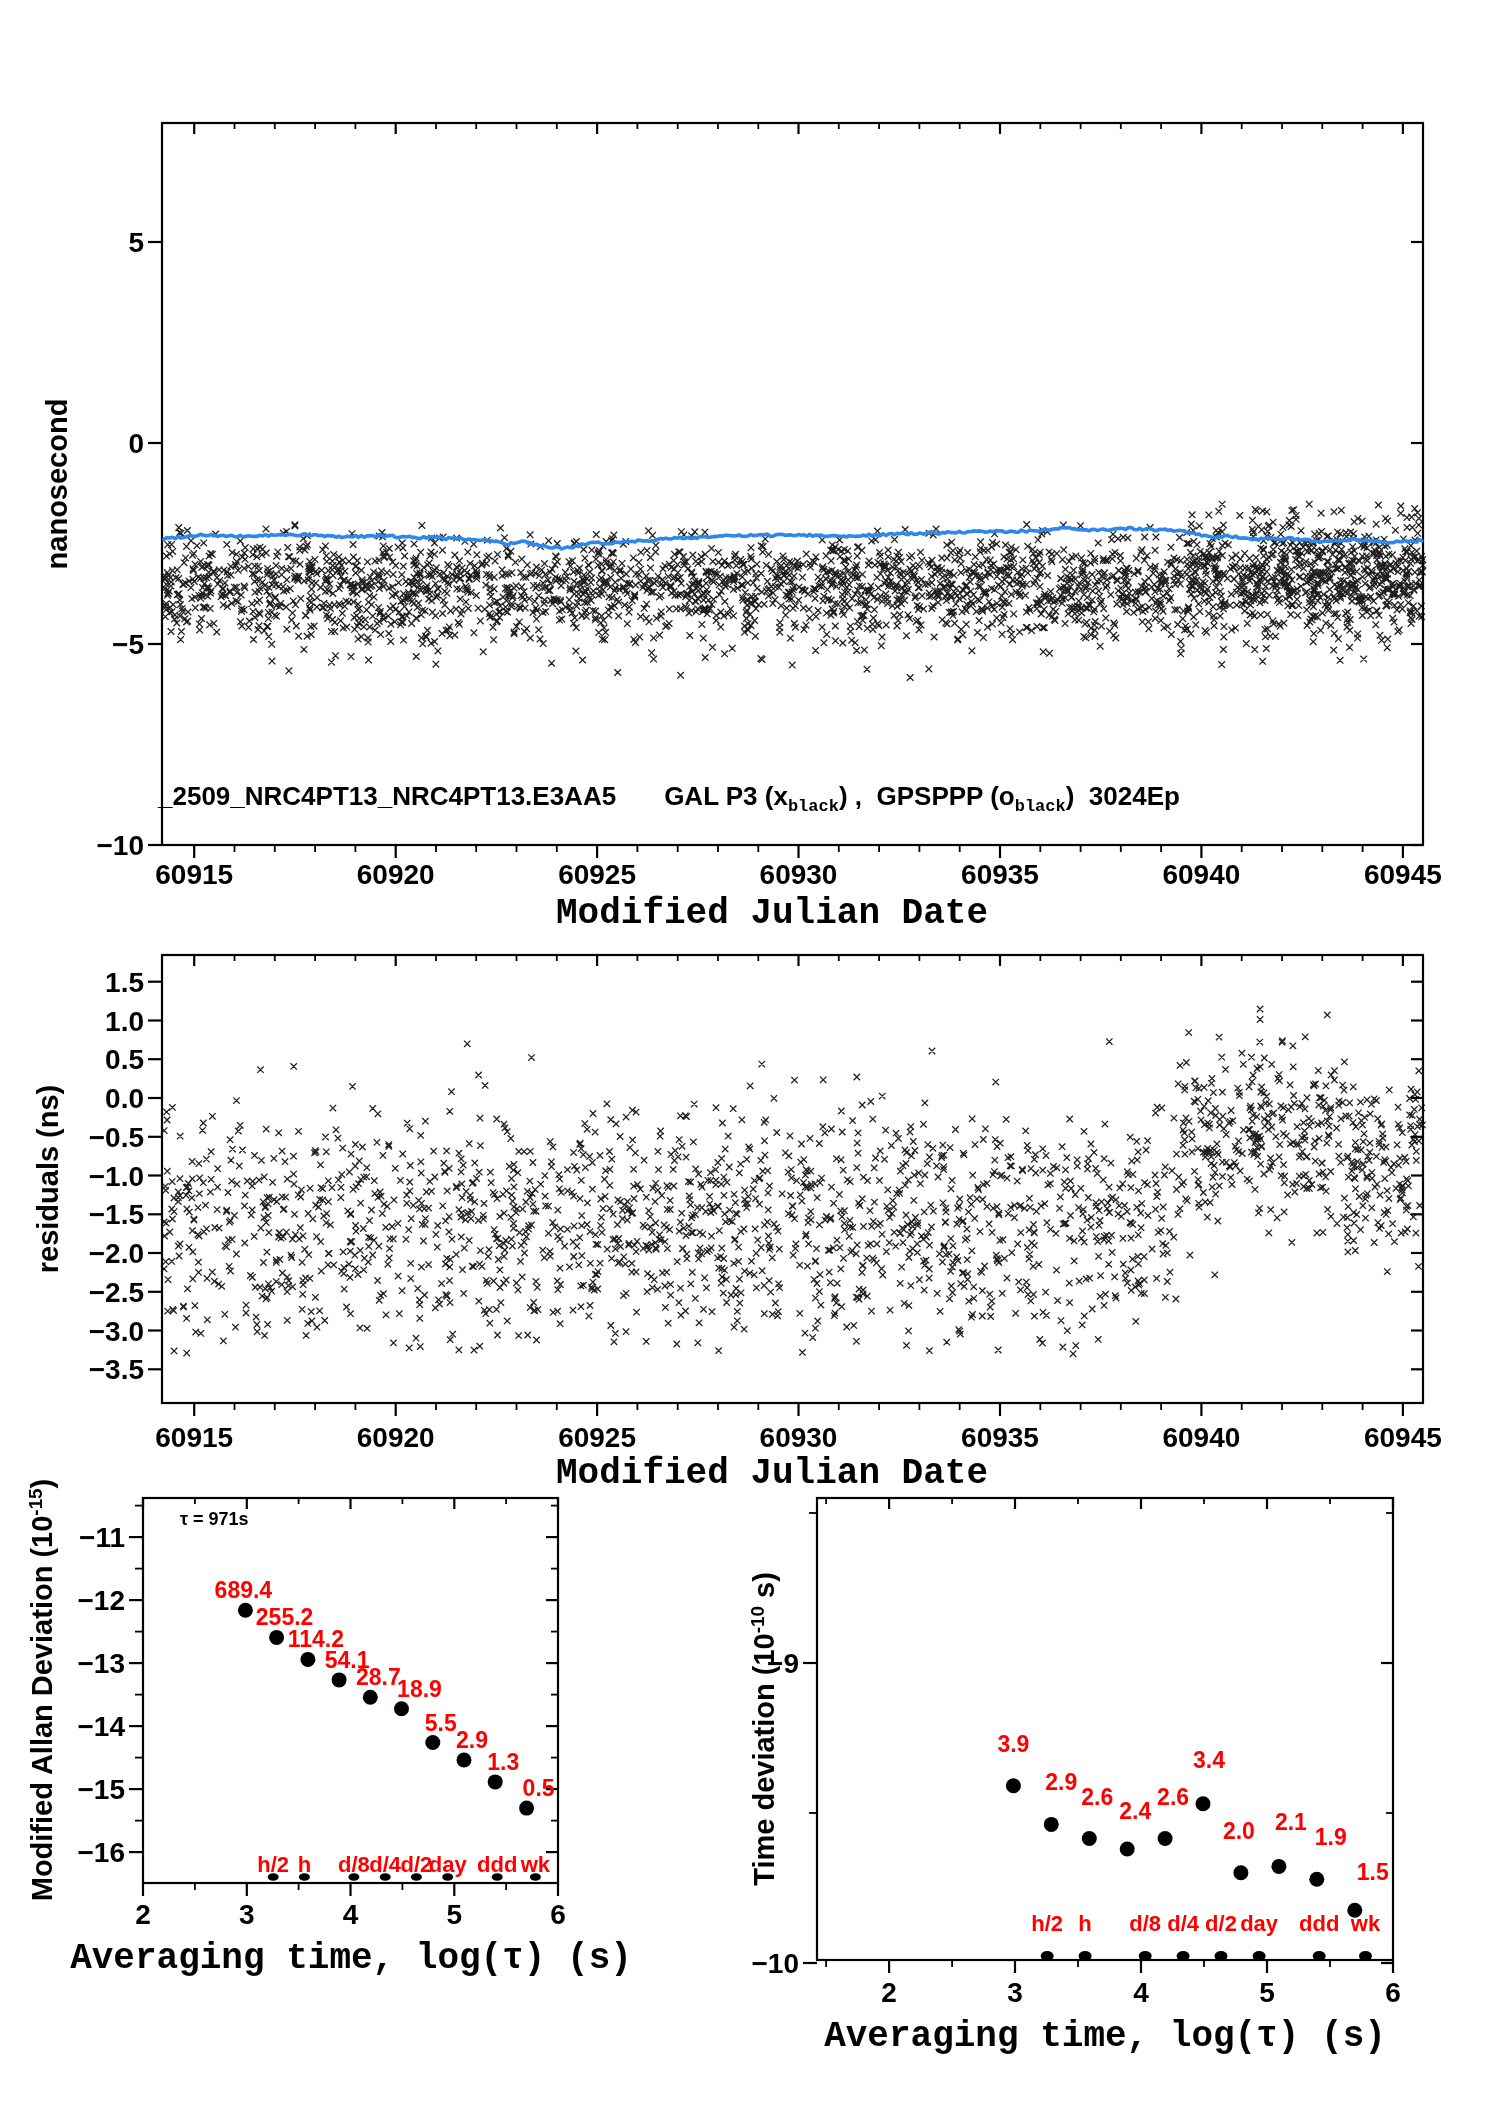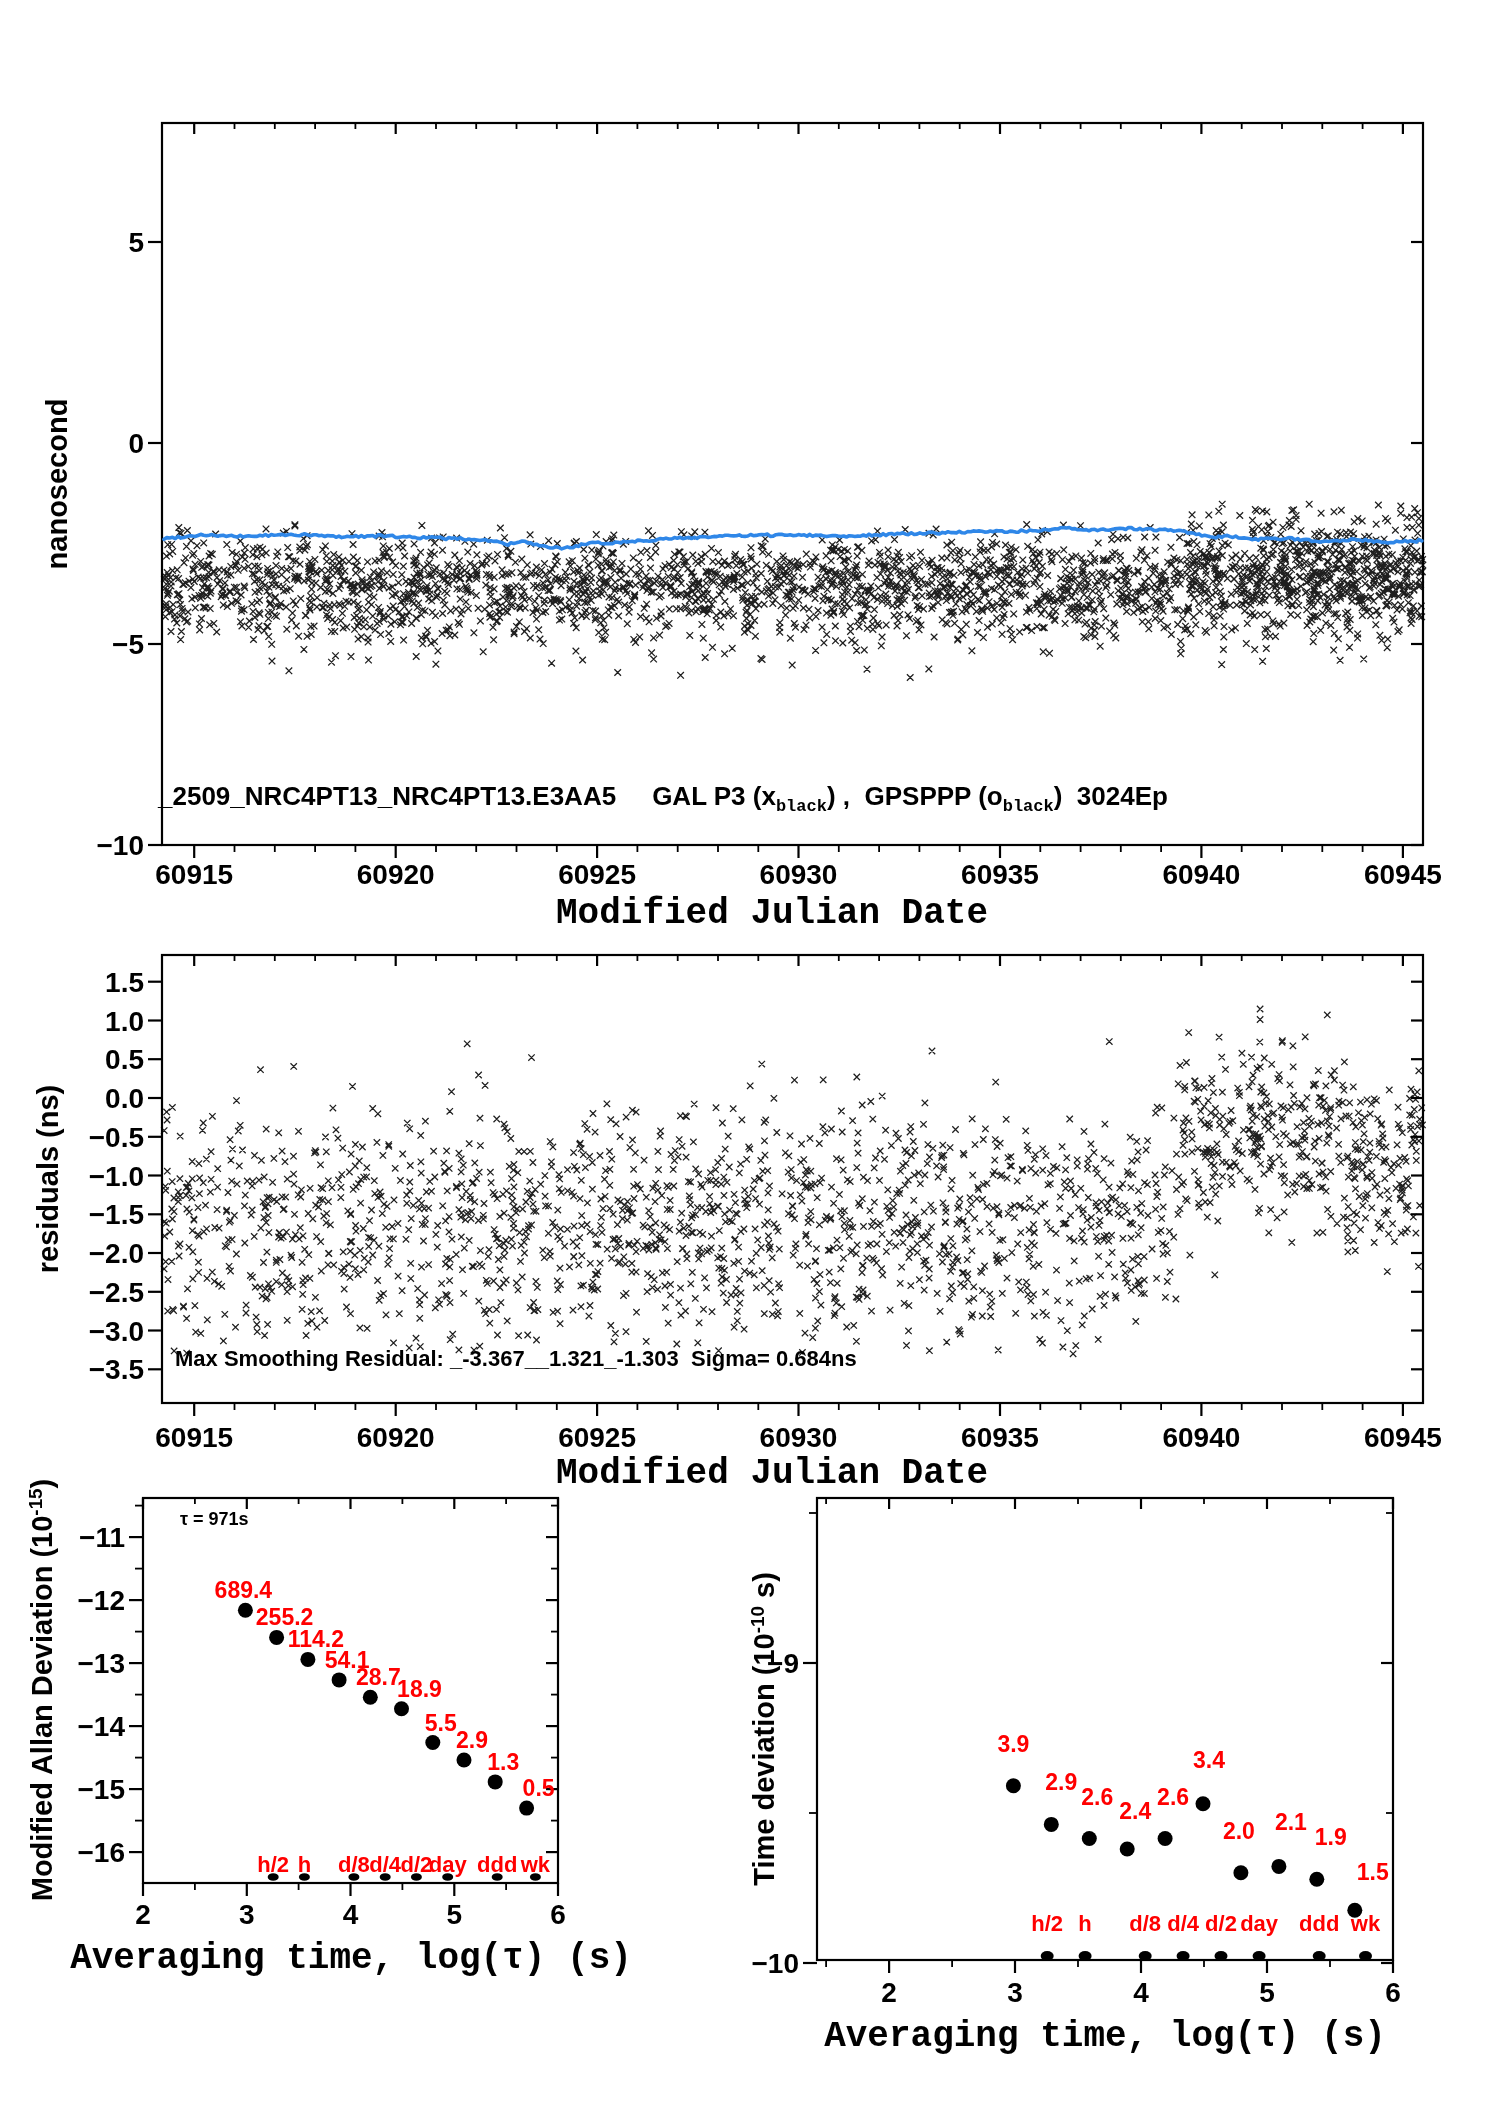--- a/index.html
+++ b/index.html
@@ -1,21 +1,21 @@
 <!DOCTYPE html>
 <html><head>
 <meta charset="utf-8">
 <style>
   html,body{margin:0;padding:0;background:#fff;}
   .fig{position:relative;width:1488px;height:2105px;background:#fff;overflow:hidden;
        font-family:"Liberation Sans",sans-serif;color:#000;}
   .fig svg{position:absolute;left:0;top:0;}
   .olabel{position:absolute;white-space:pre;font-weight:bold;}
   .t-p1title{left:158px;top:781px;font-size:26px;}
-  .t-p1title .gap{margin-left:36px;}
+  .t-p1title .gap{margin-left:48px;}
   .sub{font-size:17px;vertical-align:-6px;font-family:Liberation Mono, monospace;}
   .sup{font-size:0.65em;vertical-align:super;}
   .xlab{transform:translateX(-50%);font-size:36px;font-family:Liberation Mono, monospace;}
   .xlab1{left:772px;top:893px;}
   .xlab2{left:772px;top:1453px;}
   .xlab3{left:351px;top:1938px;}
   .xlab4{left:1105px;top:2016px;}
   .vlabel{transform:translate(-50%,-50%) rotate(-90deg);font-size:29px;}
   .ylab1{left:57px;top:484px;}
   .ylab2{left:48px;top:1179px;}
@@ -392,21 +392,20 @@
       </g>
     </svg>
 
   <div class="olabel t-p1title"><span>_2509_NRC4PT13_NRC4PT13.E3AA5</span><span class="gap">GAL P3 (x</span><span class="sub">black</span><span>) ,  GPSPPP (o</span><span class="sub">black</span><span>)  3024Ep</span></div>
 
   <div class="olabel vlabel ylab1">nanosecond</div>
   <div class="olabel xlab xlab1">Modified Julian Date</div>
 
   <div class="olabel vlabel ylab2">residuals (ns)</div>
   <div class="olabel xlab xlab2">Modified Julian Date</div>
-  <div class="olabel annot2">Max Smoothing Residual: _-3.367__1.321_-1.303  Sigma= 0.684ns</div>
 
   <div class="olabel vlabel ylab3"><span>Modified Allan Deviation (10</span><span class="sup">-15</span><span>)</span></div>
   <div class="olabel xlab xlab3">Averaging time, log(τ) (s)</div>
   <div class="olabel annot3">τ = 971s</div>
 
   <div class="olabel vlabel ylab4"><span>Time deviation (10</span><span class="sup">-10</span><span> s)</span></div>
   <div class="olabel xlab xlab4">Averaging time, log(τ) (s)</div>
 </div>
 
 </body></html>

